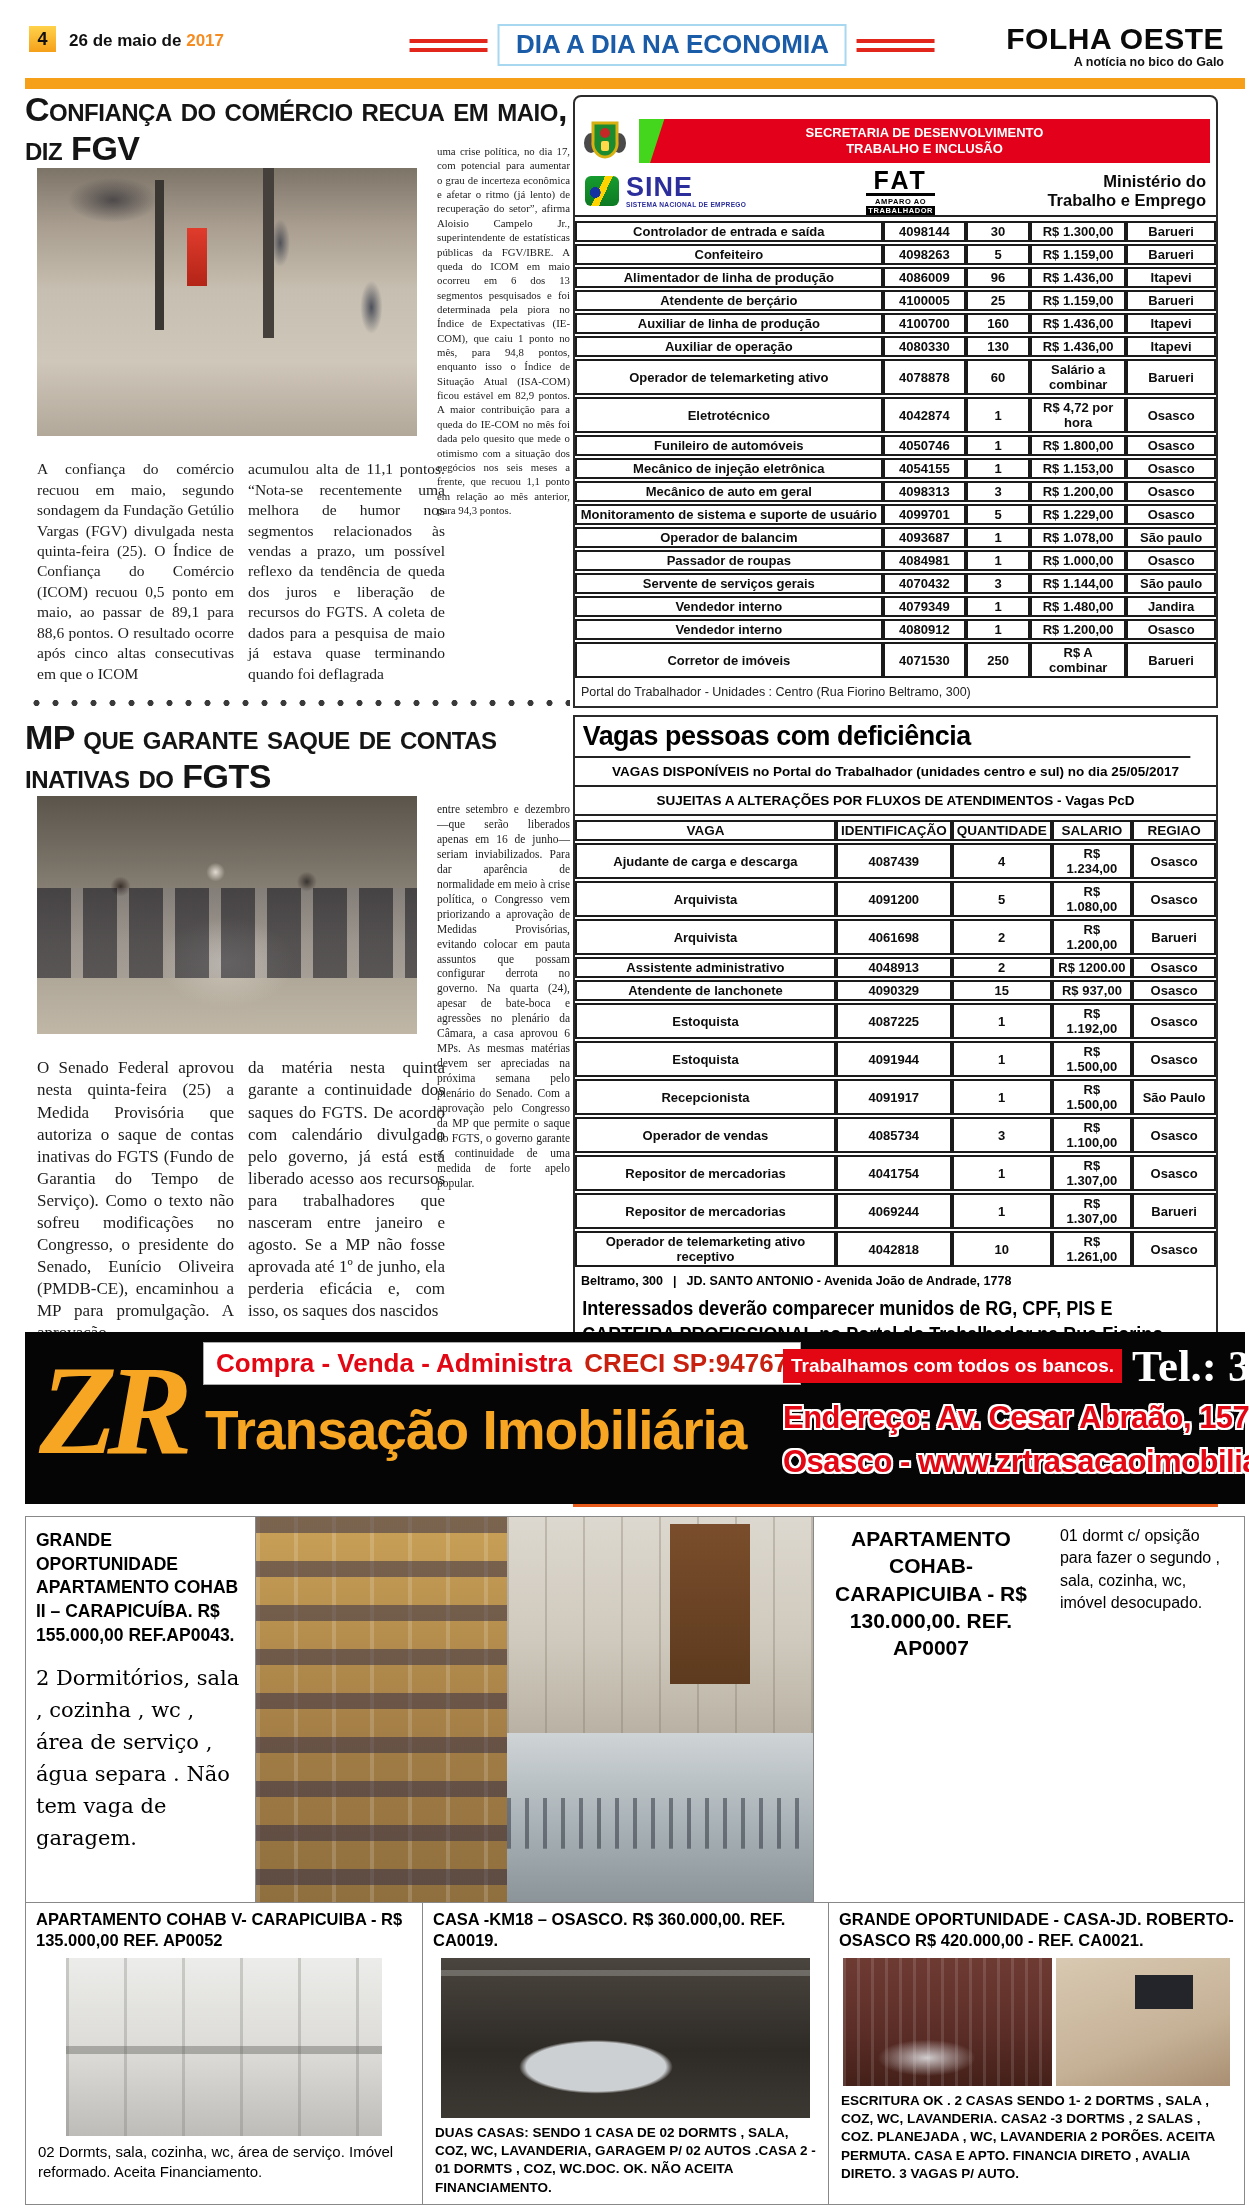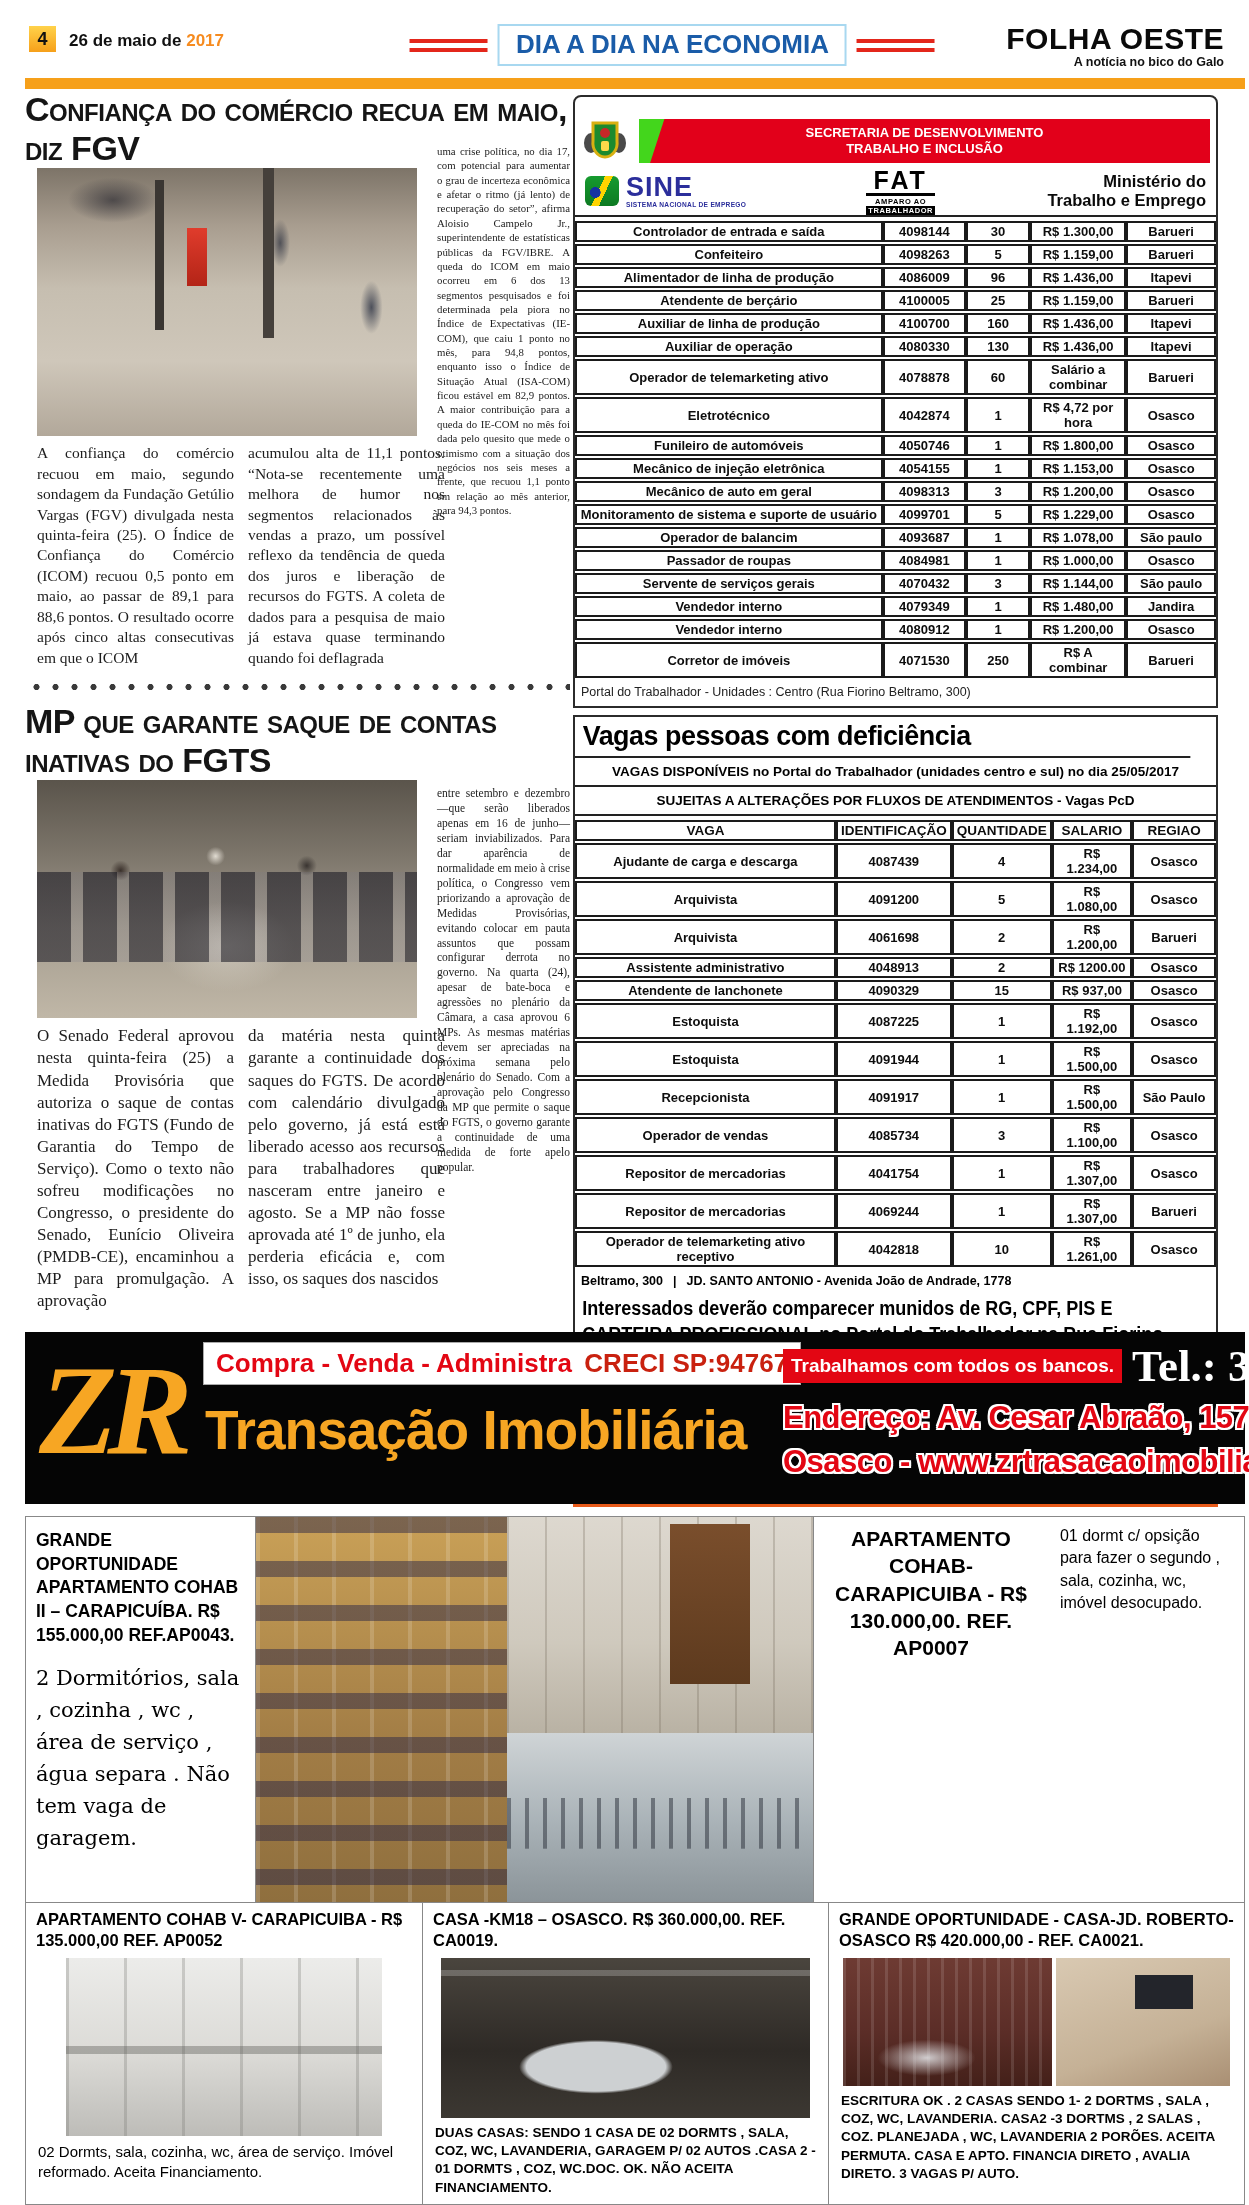--- a/index.html
+++ b/index.html
@@ -18,21 +18,21 @@
   .masthead-title { font-size:30px; font-weight:900; letter-spacing:.5px; color:#0a0a0a; line-height:1; }
   .masthead-tag { font-size:12.5px; font-weight:700; color:#111; margin-top:1px; }
   .orange-bar { position:absolute; top:78px; left:25px; width:1220px; height:11px; background:#f6a01a; }
 
   
   .editorial { position:absolute; left:25px; top:90px; width:545px; }
   .art { position:relative; }
   .art-title { font-family:"Liberation Sans",sans-serif; font-variant:small-caps; font-weight:700; font-size:34px; line-height:1.15; letter-spacing:-.5px; color:#151515; width:100%; }
   .art-flow { width:420px; padding-left:12px; }
   .photo { width:380px; }
-  .cols { display:flex; gap:14px; margin-top:7px; }
+  .cols { display:flex; gap:14px; margin-top:23px; }
   .cols p { flex:1; font-family:"Liberation Serif","DejaVu Serif",serif; text-align:justify; color:#1c1c1c; }
   .art1 .cols p { font-size:15.5px; line-height:1.32; }
   .art2 .cols p { font-size:17px; line-height:1.3; }
   .art-side { position:absolute; right:0; width:133px; font-family:"Liberation Serif","DejaVu Serif",serif; text-align:justify; color:#1c1c1c; }
   .art1 .art-side { top:54px; font-size:10.8px; line-height:1.33;margin-left:43px; }
   .art2 .art-side { top:84px; font-size:11.5px; line-height:1.3; }
   .dots { width:545px; height:10px; margin:14px 0 10px; background-image:radial-gradient(circle, #3a3a3a 2.7px, transparent 3.4px); background-size:19px 10px; background-repeat:repeat-x; background-position:2px center; }
 
   
   .ph1 { height:268px; background:

